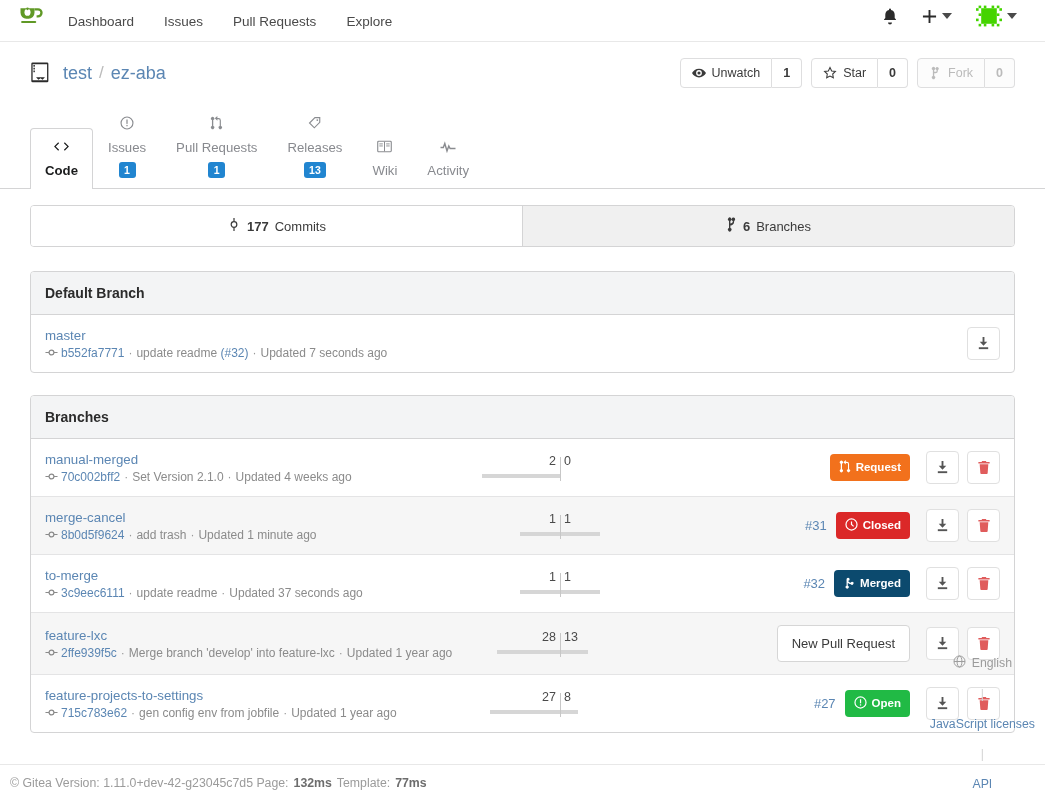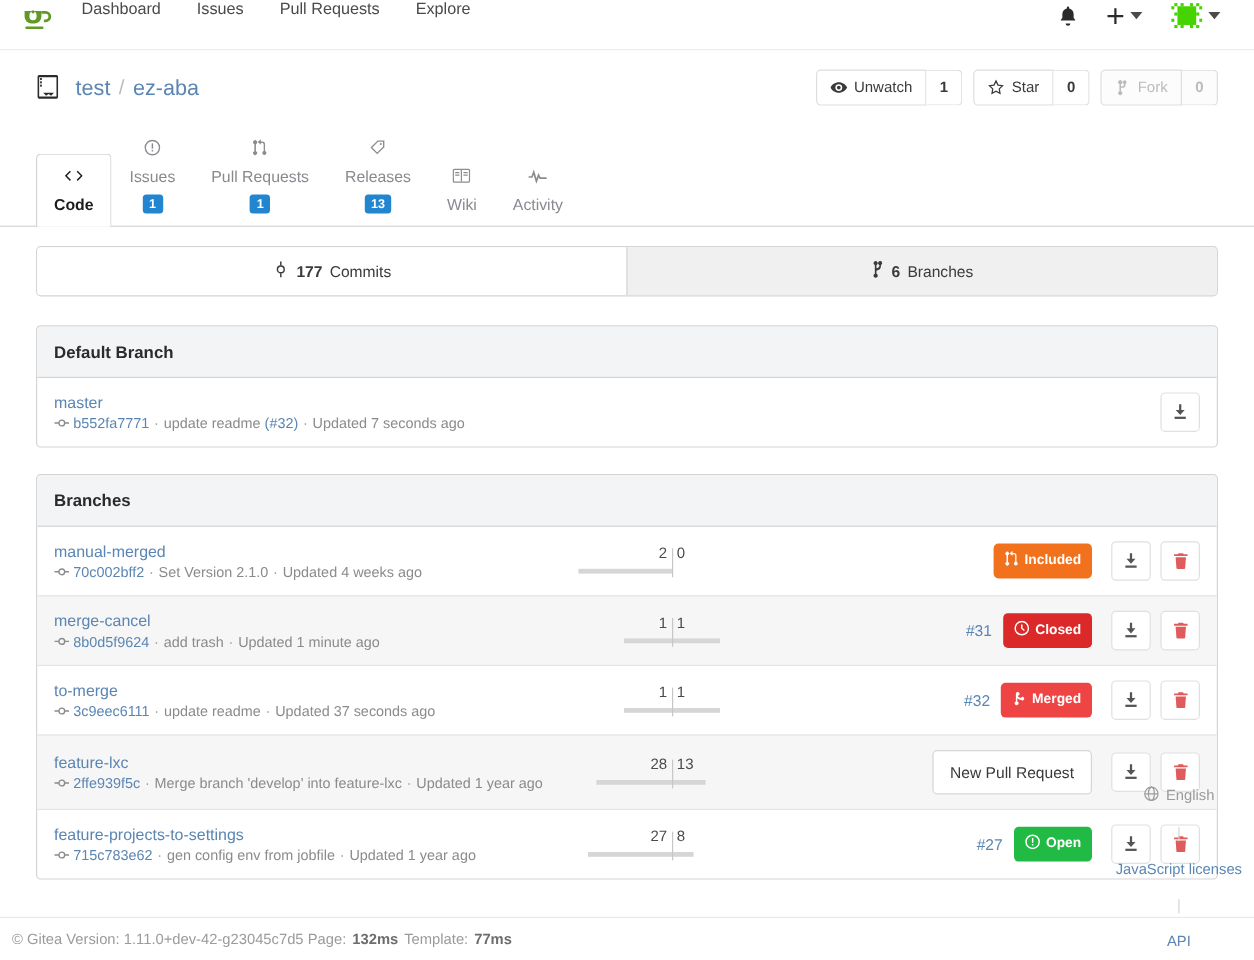--- a/index.html
+++ b/index.html
@@ -9,22 +9,22 @@
     font-family: "Liberation Sans", sans-serif;
     font-size: 13px;
     color: #333333;
     overflow: hidden;
   }
 
   
   .navbar {
     height: 42px;
     display: flex;
-    align-items: flex-start;
-    padding: 0 16px;
+    align-items: flex-end;
+    padding: 12px 16px;
     border-bottom: 1px solid #e8e8e8;
     background: #fff;
   }
   .brand-logo { width: 30px; height: 30px; display:flex; align-items:center; justify-content:center; margin-right: 22px; }
   .nav-links { display: flex; align-items: center; gap: 30px; }
   .nav-link {
     color: #4a4a4a;
     font-size: 13.5px;
     text-decoration: none;
     cursor: pointer;
@@ -511,21 +511,21 @@
               <span class="bar-right">
                 <span class="bar" style="width:0px"></span>
               </span>
             </div>
           </div>
           <div class="branch-status">
             <span class="badge" style="background:#f2711c">
               <span><svg width="12" height="13" viewBox="0 0 12 16">
                   <path fill="#fff" d="M11 11.3V5a2.7 2.7 0 0 0-2.7-2.7H7V0L4 2.7 7 5.4V3.6h1.3c.8 0 1.4.6 1.4 1.4v6.3a1.9 1.9 0 1 0 1.3 0zM2.3 4.6a1.9 1.9 0 1 0-1.5 0v6.8a1.9 1.9 0 1 0 1.5 0z"></path>
                 </svg></span>
-              <span>Included</span>
+              <span>Request</span>
             </span>
           </div>
           <div class="row-actions">
             <div class="icon-btn">
               <svg width="15" height="15" viewBox="0 0 16 16">
                 <path fill="#555" d="M7 1h2v5h3l-4 4.5L4 6h3z"></path>
                 <rect x="3" y="12" width="10" height="2" fill="#555"></rect>
               </svg>
             </div>
             <div class="icon-btn">
@@ -612,21 +612,21 @@
               <span class="bar-left">
                 <span class="bar" style="width:40px"></span>
               </span>
               <span class="bar-right">
                 <span class="bar" style="width:40px"></span>
               </span>
             </div>
           </div>
           <div class="branch-status">
             <a class="pr-num">#32</a>
-            <span class="badge" style="background:#ef4444">
+            <span class="badge" style="background:#0c4a6e">
               <span><svg width="12" height="13" viewBox="0 0 12 16">
                   <path fill="#fff" d="M10 7a1.9 1.9 0 0 0-1.8 1.3c-1.7-.2-2.8-1-3.3-2.4A1.9 1.9 0 1 0 3 4.1v7.8a1.9 1.9 0 1 0 1.5 0V8.2c.9 1.1 2.2 1.7 3.7 1.9A1.9 1.9 0 1 0 10 7z"></path>
                 </svg></span>
               <span>Merged</span>
             </span>
           </div>
           <div class="row-actions">
             <div class="icon-btn">
               <svg width="15" height="15" viewBox="0 0 16 16">
                 <path fill="#555" d="M7 1h2v5h3l-4 4.5L4 6h3z"></path>

